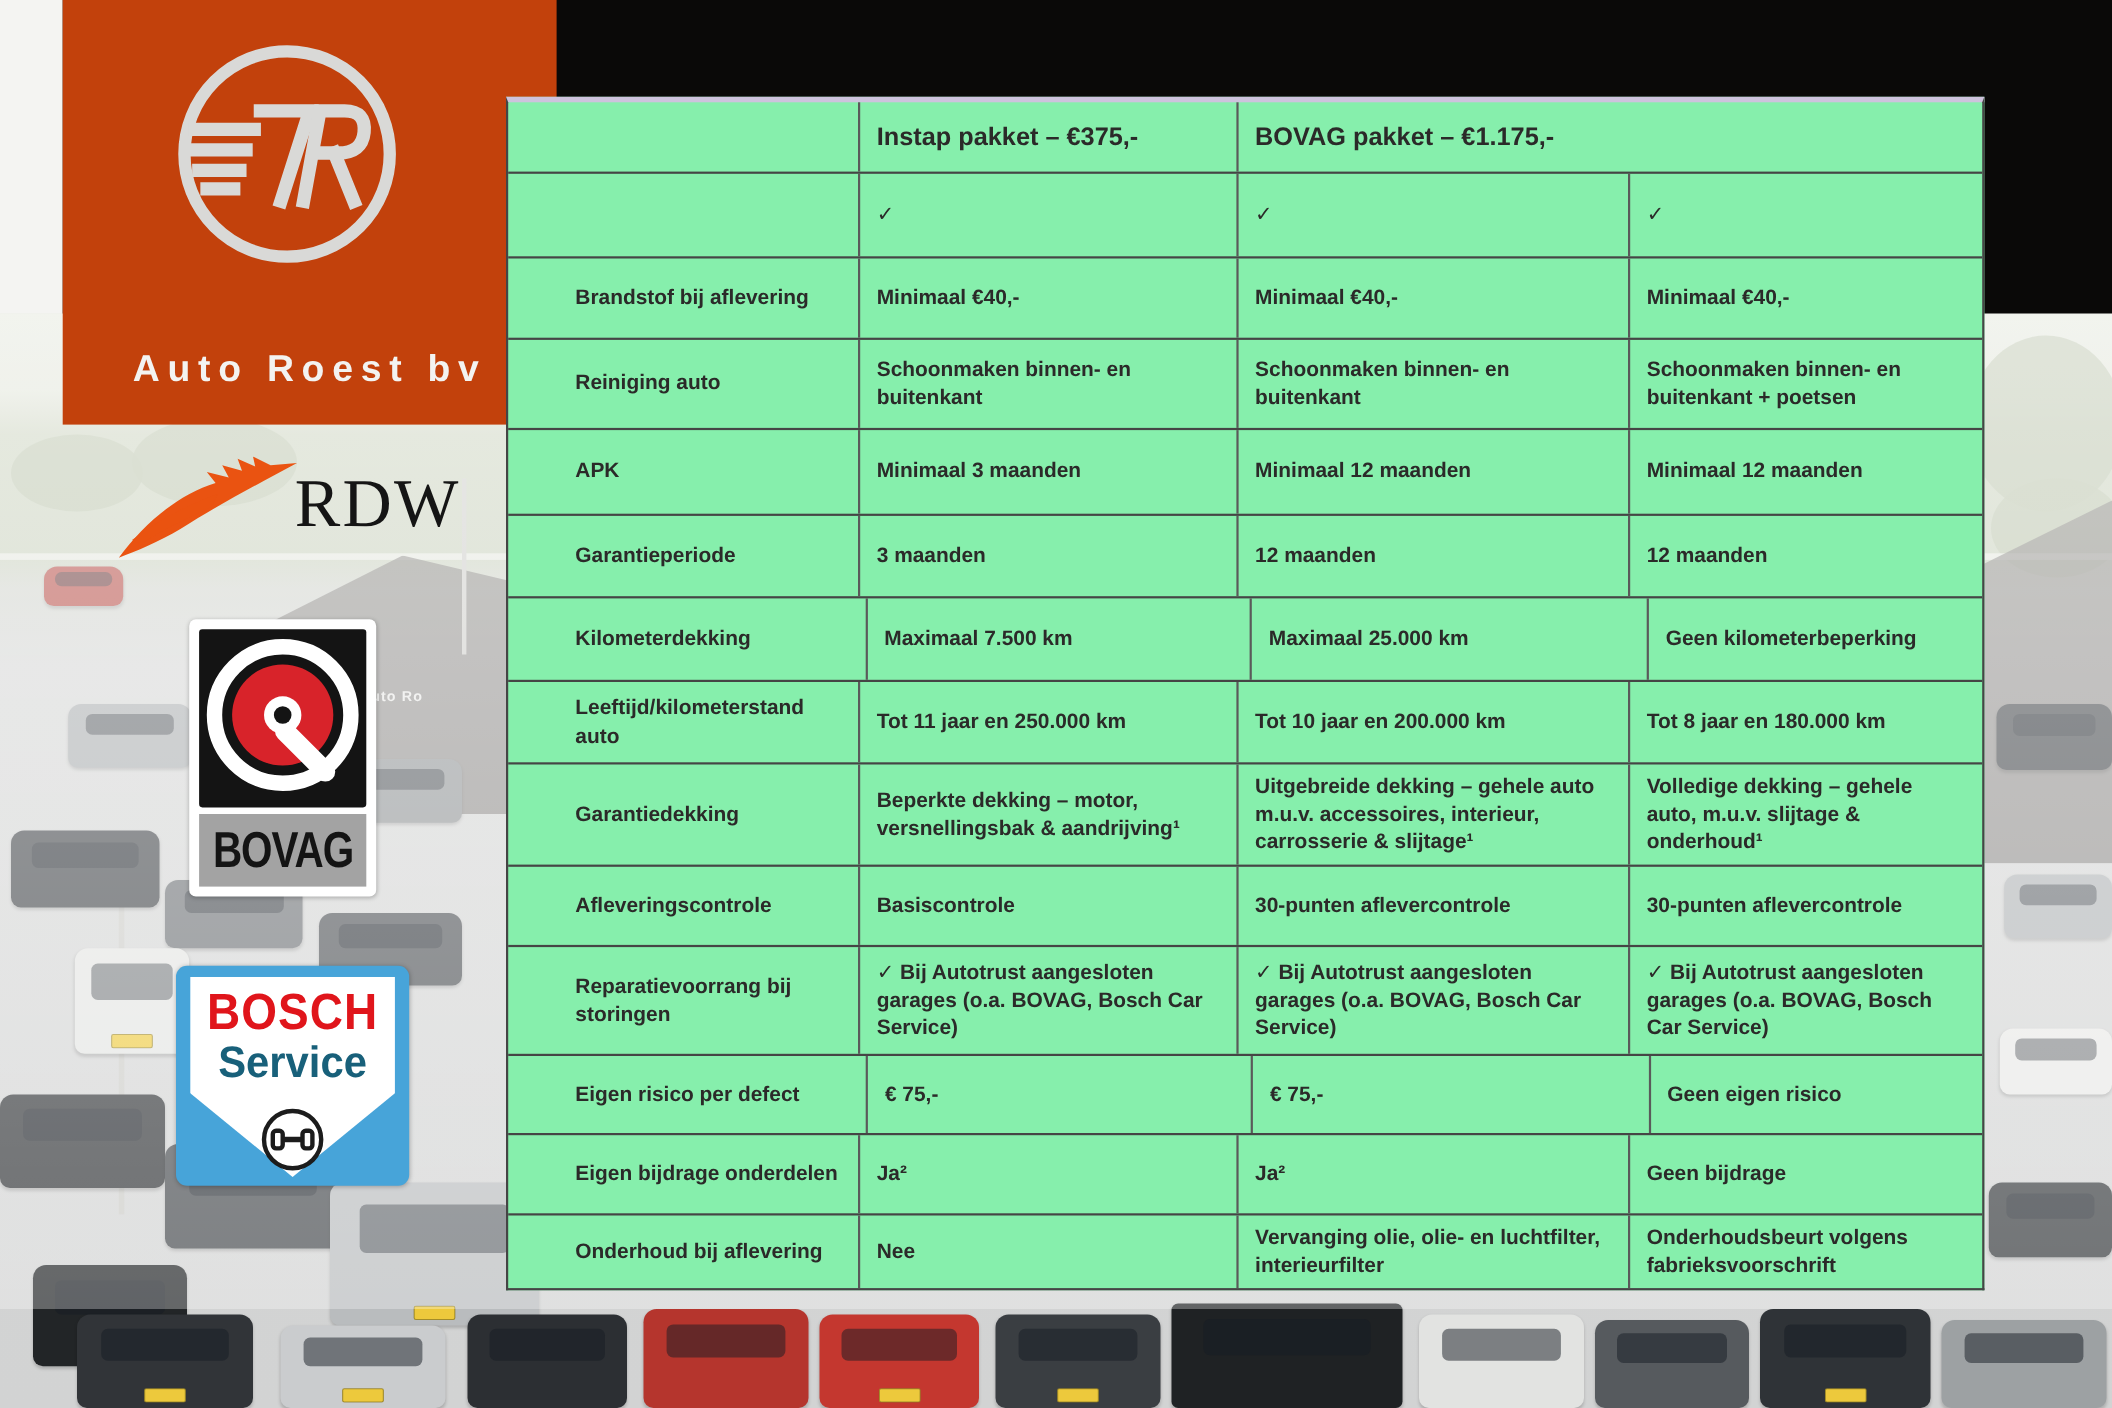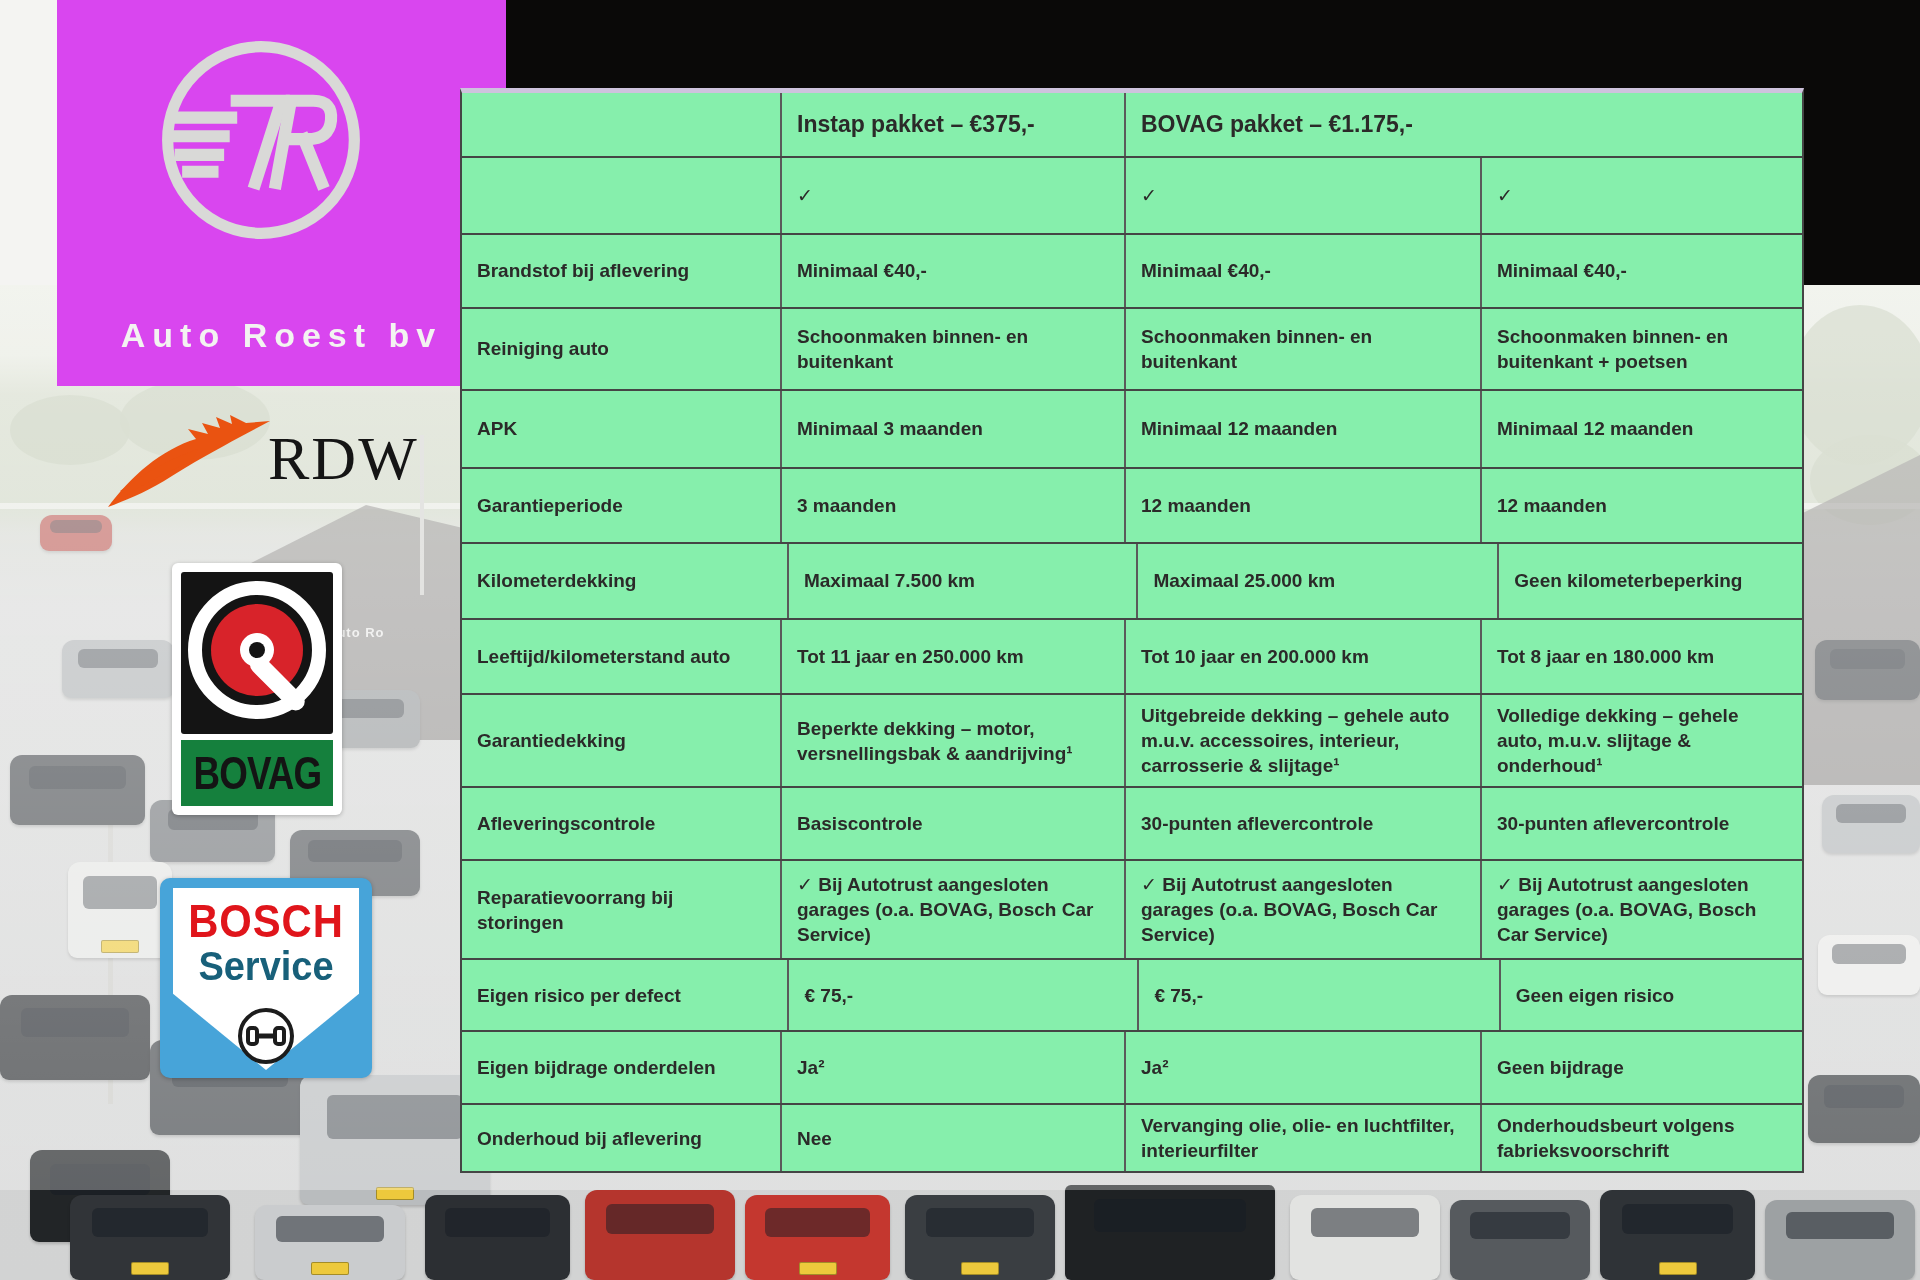--- a/index.html
+++ b/index.html
@@ -19,52 +19,52 @@
   .car{position:absolute;z-index:1;border-radius:12px 12px 9px 9px;box-shadow:0 2px 3px rgba(0,0,0,.18);}
   .car::before{content:"";position:absolute;left:14%;right:14%;top:15%;height:34%;
     background:rgba(22,28,36,.5);border-radius:6px;}
   .plate{position:absolute;left:50%;transform:translateX(-50%);bottom:5px;width:36px;height:11px;
     background:#edc93c;border-radius:2px;border:1px solid rgba(90,80,20,.5);}
   .wash{position:absolute;left:0;top:285px;width:1920px;height:905px;z-index:2;pointer-events:none;
     background:linear-gradient(rgba(255,255,255,.55),rgba(255,255,255,.30));}
   .sign-txt{position:absolute;left:10px;top:28px;color:#efefec;font-size:13px;font-weight:bold;letter-spacing:1px;}
   
   .black-band{position:absolute;left:57px;top:0;width:1863px;height:285px;background:#0a0908;z-index:4;}
-  .logo-box{position:absolute;left:57px;top:0;width:449px;height:386px;background:#d946ef;z-index:5;}
+  .logo-box{position:absolute;left:57px;top:0;width:449px;height:386px;background:#c2410c;z-index:5;}
   .brand-name{position:absolute;left:0;width:100%;top:316px;text-align:center;
     color:#f3f3f1;font-size:34px;font-weight:bold;letter-spacing:7px;}
   .monogram{position:absolute;left:92px;top:28px;}
   
   .rdw{position:absolute;left:100px;top:415px;width:330px;height:110px;z-index:7;}
   .rdw-text{position:absolute;left:168px;top:8px;font-family:"Liberation Serif","DejaVu Serif",serif;
     font-size:62px;color:#151515;letter-spacing:2px;}
   .bovag{position:absolute;left:172px;top:563px;width:170px;height:252px;background:#ffffff;
     border-radius:6px;z-index:7;box-shadow:0 1px 4px rgba(0,0,0,.25);}
   .bovag-top{position:absolute;left:9px;top:9px;width:152px;height:162px;background:#141414;border-radius:3px;}
-  .bovag-band{position:absolute;left:9px;bottom:9px;width:152px;height:66px;background:#15803d;
+  .bovag-band{position:absolute;left:9px;bottom:9px;width:152px;height:66px;background:#a3a3a3;
     display:flex;align-items:center;justify-content:center;}
   .bovag-band span{font-size:40px;font-weight:bold;color:#141414;transform:scale(.92,1.15);letter-spacing:-1px;}
   .bosch{position:absolute;left:160px;top:878px;width:212px;height:200px;background:#47a4d9;
     border-radius:10px;z-index:7;box-shadow:0 1px 4px rgba(0,0,0,.25);}
   .bosch-pent{position:absolute;left:6%;top:5%;width:88%;height:91%;background:#ffffff;
     clip-path:polygon(0 0,100% 0,100% 58%,50% 100%,0 58%);}
   .bosch-l1{position:absolute;width:100%;top:9%;text-align:center;color:#e0151b;
     font-size:44px;font-weight:bold;letter-spacing:1px;transform:scale(.95,1.05);}
   .bosch-l2{position:absolute;width:100%;top:33%;text-align:center;color:#18607a;
     font-size:40px;font-weight:bold;transform:scale(.95,1.0);}
   .bosch-arm{position:absolute;left:50%;top:63%;transform:translateX(-50%);}
   
   .pkg-table{position:absolute;left:460px;top:88px;width:1340px;z-index:6;
     background:#86efac;border:2px solid #454545;border-top:5px solid #cec3dd;
     color:#2b2a29;}
   .tr{display:grid;grid-template-columns:318fr 344fr 356fr 322fr;border-top:2px solid #454545;}
   .tr:first-child{border-top:none;}
   .td,.th{padding:8px 16px 8px 15px;display:flex;align-items:center;
     font-size:19px;font-weight:bold;line-height:1.32;border-left:2px solid #5a5a5a;}
-  .td:first-child,.th:first-child{border-left:none;}
+  .td:first-child,.th:first-child{border-left:none;margin-left:46px;}
   .th{font-size:23px;}
 </style>
 </head>
 <body>
 
 <div class="photo">
   <div class="ph tree" style="left:10px;top:110px;width:120px;height:70px;"></div>
   <div class="ph tree" style="left:120px;top:95px;width:150px;height:80px;"></div>
   <div class="ph tree" style="left:1790px;top:20px;width:140px;height:160px;"></div>
   <div class="ph tree" style="left:1810px;top:150px;width:120px;height:90px;"></div>

